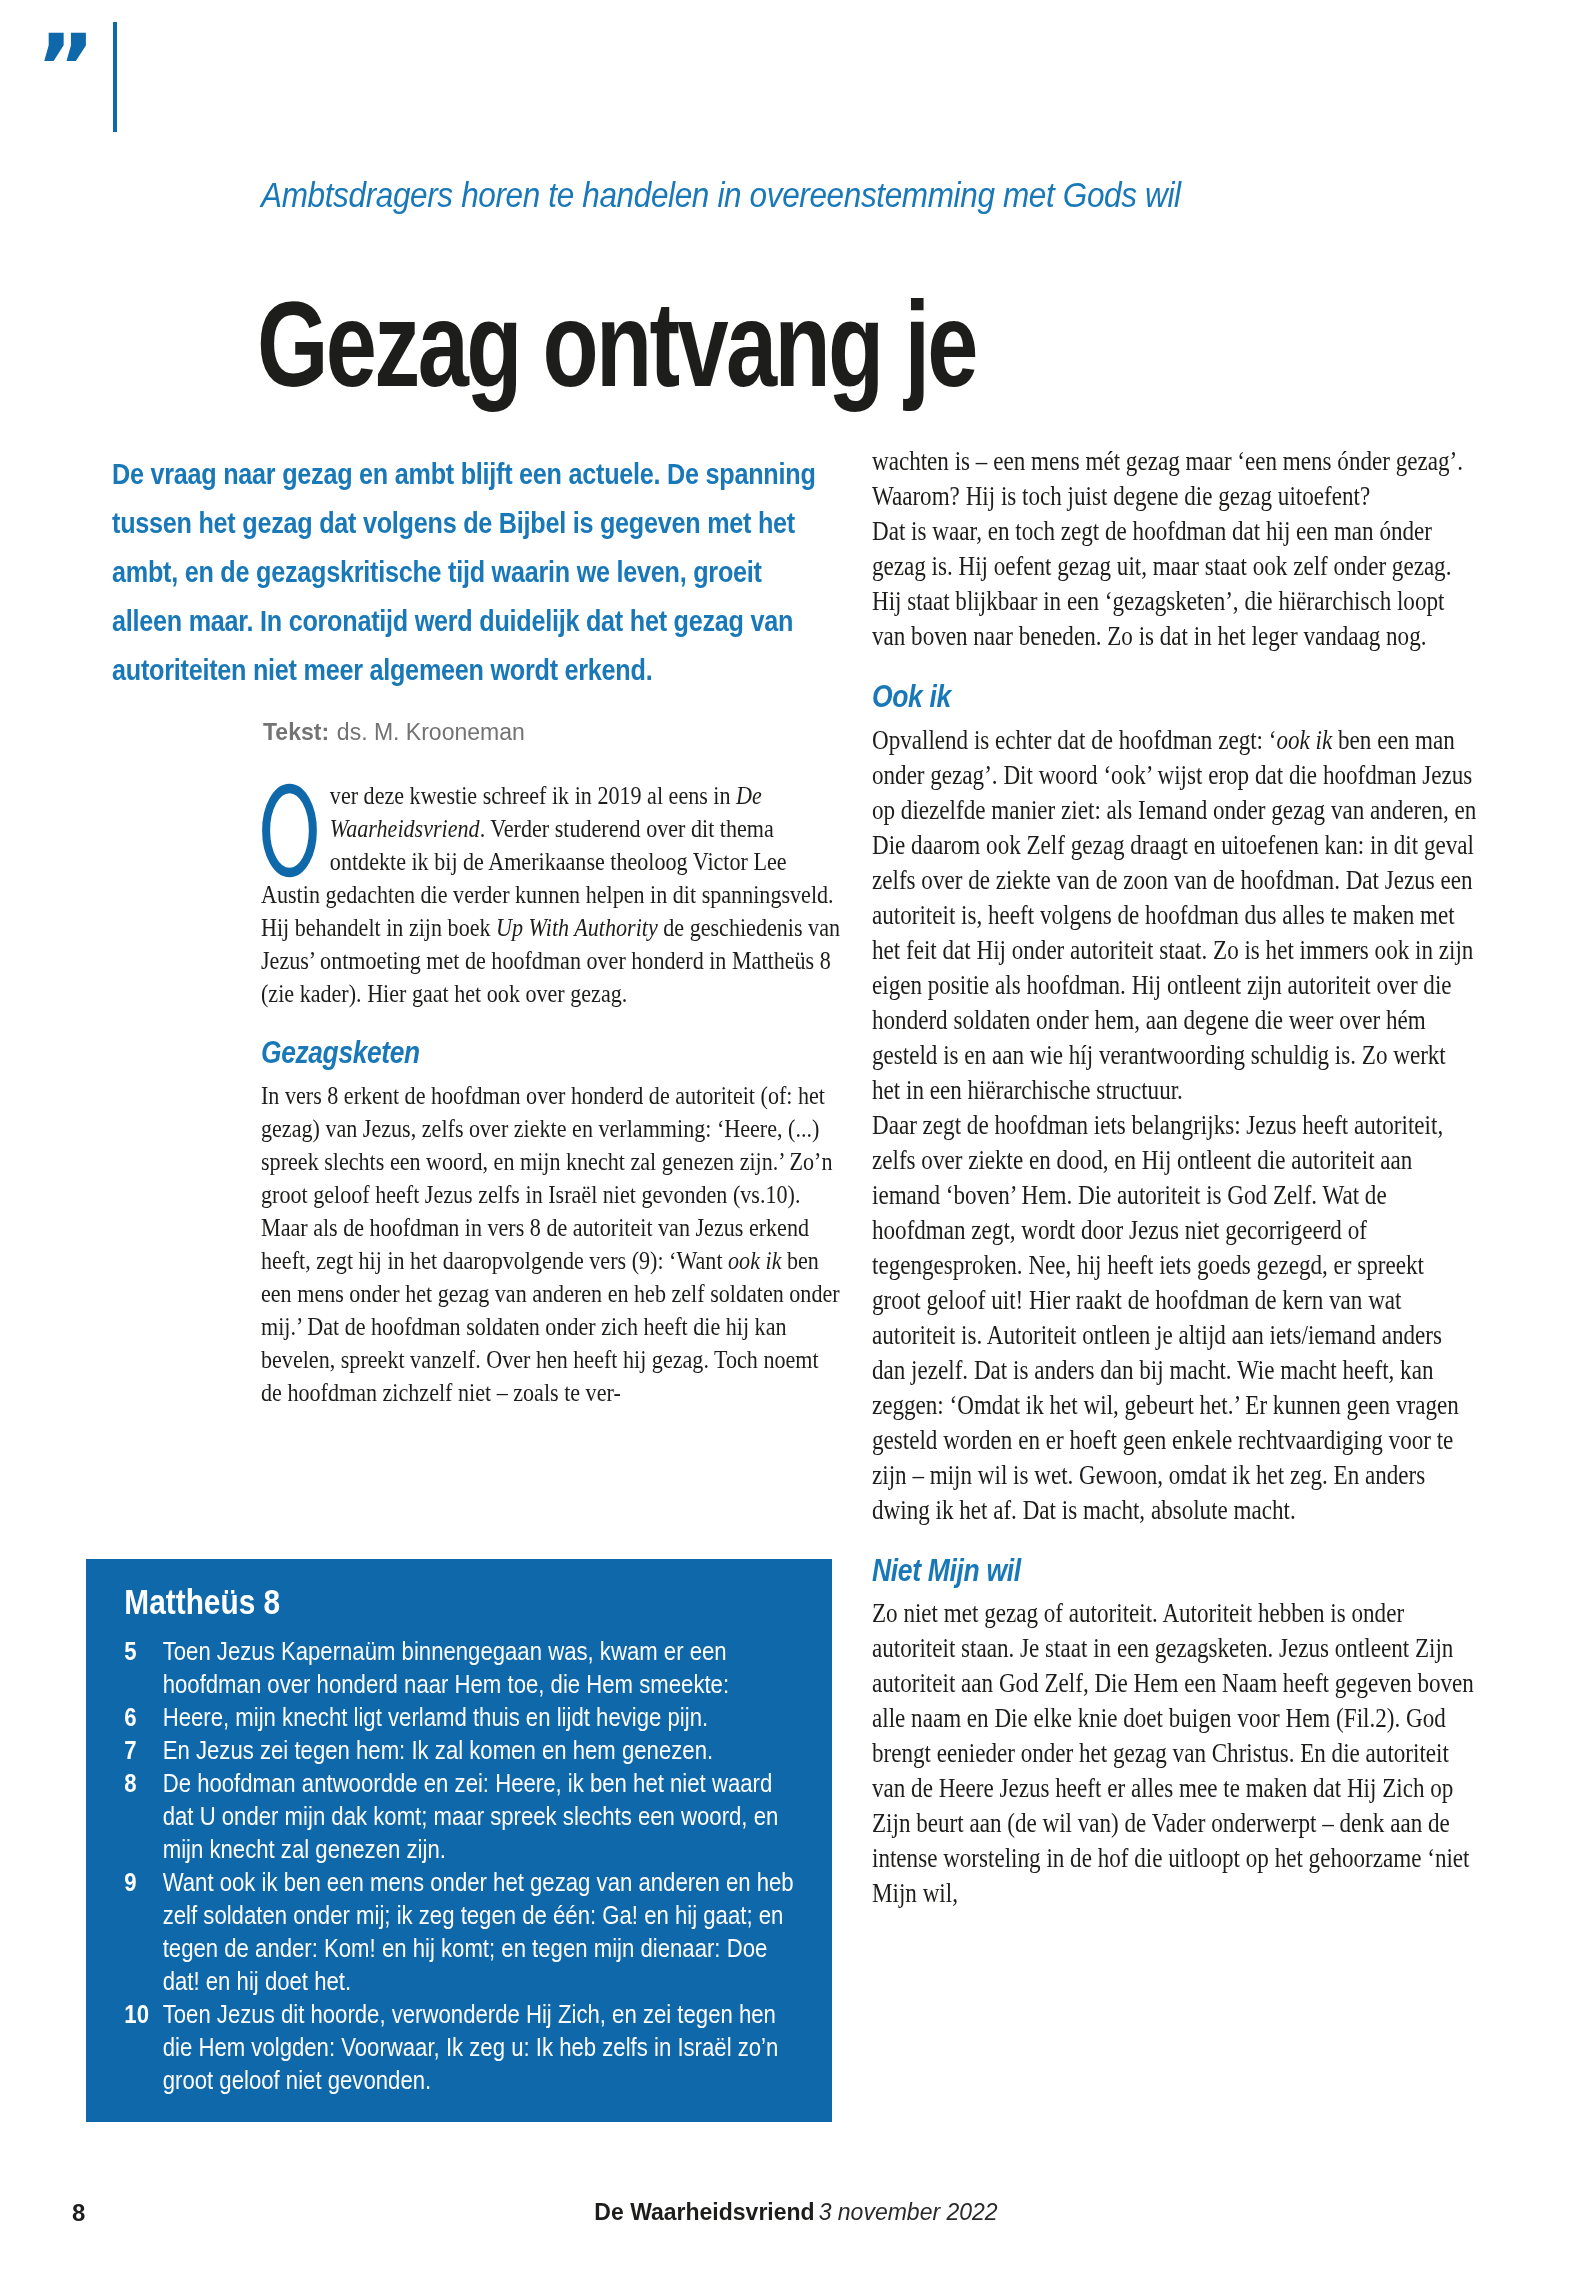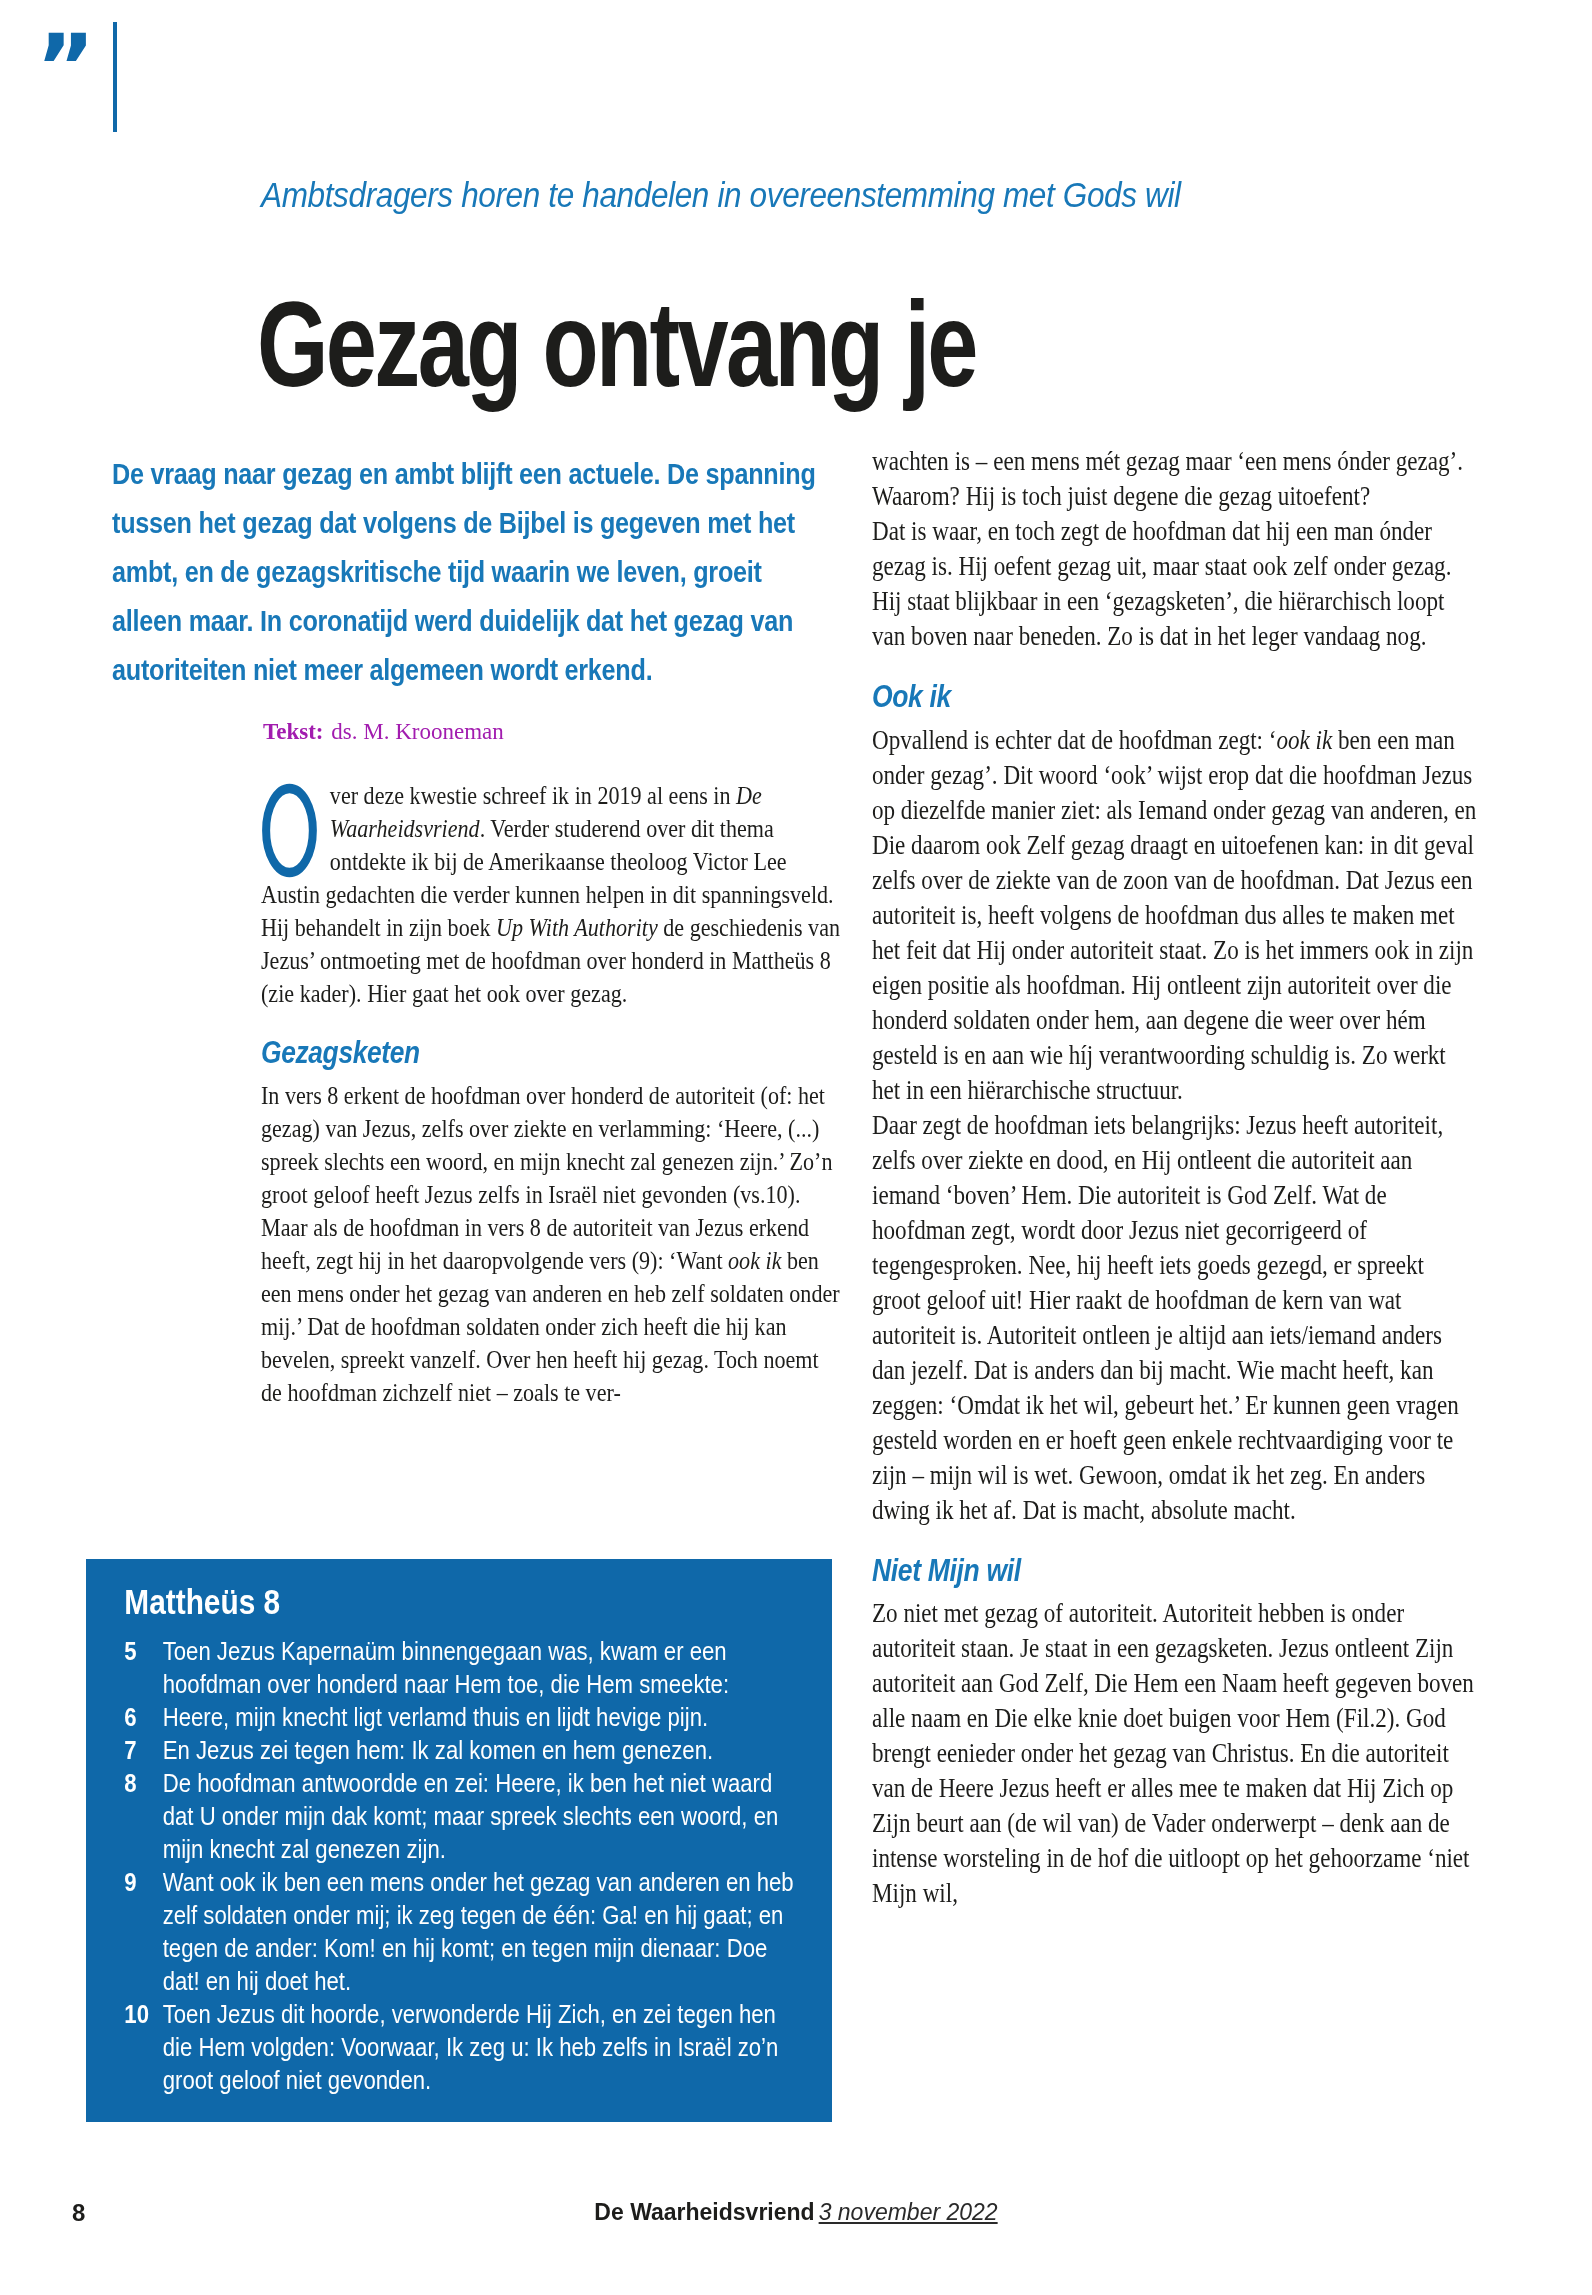--- a/index.html
+++ b/index.html
@@ -54,22 +54,22 @@
     font-family:"Liberation Sans", sans-serif;
     font-weight:bold;
     font-size:30px;line-height:49px;
     letter-spacing:-0.3px;
     color:var(--heading-blue,#1878b8);
     transform:scaleX(0.84);transform-origin:left top;
   }
   
   .byline{
     position:absolute;left:263px;top:719px;
-    font-family:Liberation Serif, serif;
-    font-size:23px;color:#a21caf;text-align:center;
+    font-family:Liberation Sans, sans-serif;
+    font-size:23px;color:#737373;text-align:center;
   }
   .byline .label{font-weight:bold;}
   .byline .author{margin-left:7.8px;}
   
   .col{position:absolute;}
   .col-left{left:261px;top:779px;width:685px;transform:scaleX(0.85);transform-origin:left top;}
   .col-right{left:872px;top:444px;width:709px;transform:scaleX(0.855);transform-origin:left top;}
   .col p.body{margin:0;font-size:26px;line-height:33px;text-align:left;}
   .col-right p.body{font-size:27px;line-height:35px;}
   .sec-heading{
@@ -111,21 +111,21 @@
     font-family:"Liberation Sans", sans-serif;
     font-weight:bold;font-size:24px;color:#1d1d1b;
   }
   .footer-center{
     position:absolute;left:0;top:2199px;width:1592px;
     text-align:center;
     font-family:"Liberation Sans", sans-serif;
     font-size:23px;color:#1d1d1b;
   }
   .footer-center .mag{font-weight:bold;}
-  .footer-center .date{font-style:italic;font-weight:normal;margin-left:4px;color:#2a2a2a;text-decoration:underline;}
+  .footer-center .date{font-style:italic;font-weight:normal;margin-left:4px;color:#2a2a2a;}
   i{font-style:italic;}
 </style>
 </head>
 <body style="--brand-blue: #0f68a9; --heading-blue: #1878b8;">
 
 <div class="pull-quote">”</div>
 <div class="v-rule"></div>
 
 <div class="kicker">Ambtsdragers horen te handelen in overeenstemming met Gods wil</div>
 

